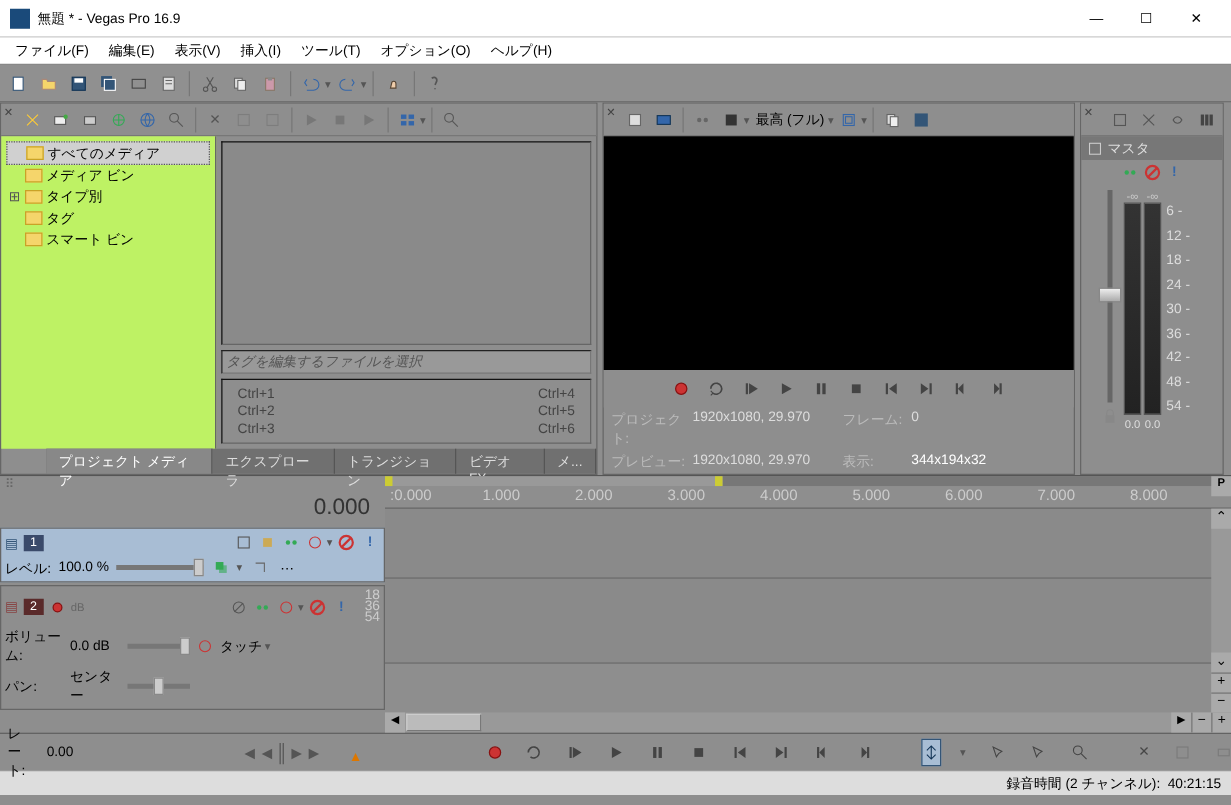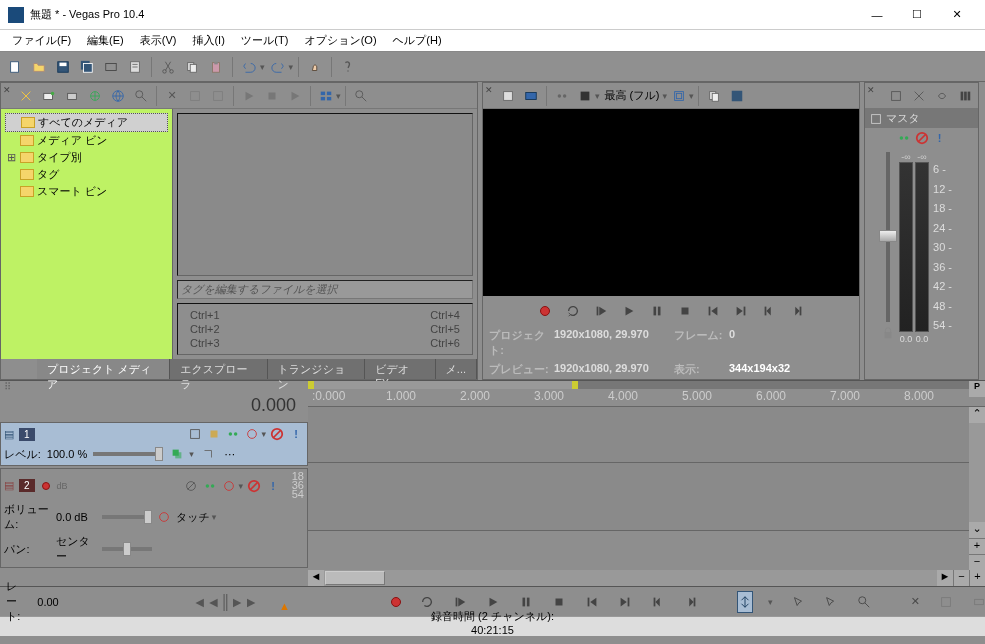--- a/index.html
+++ b/index.html
@@ -20,51 +20,51 @@
 .close-x { position: absolute; top: 2px; left: 2px; width: 10px; height: 10px; font-size: 9px; color: #444; cursor: pointer; }
 .tree { background: #bef264; padding: 4px; }
 .tree-item { display: flex; align-items: center; padding: 1px 2px; gap: 3px; }
 .tree-item.sel { background: #d0d0d0; border: 1px dotted #555; }
 .folder-icon { width: 14px; height: 11px; background: #f5d56b; border: 1px solid #c9a227; }
 .tabs { display: flex; background: #707070; height: 20px; margin-left: 36px; }
 .tab { padding: 3px 10px; color: #ddd; border-right: 1px solid #555; }
 .tab.active { background: #888; color: #fff; }
 .preview-area { background: #000; flex: 1; }
 .transport { display: flex; justify-content: center; gap: 6px; padding: 4px; background: #8e8e8e; }
-.info-row { display: flex; padding: 2px 6px; color: #ddd; font-size: 11px; font-weight: bold; }
+.info-row { display: flex; padding: 2px 6px; color: #ddd; font-size: 11px; }
 .master { width: 115px; background: #8e8e8e; }
 .meter { width: 14px; height: 170px; background: linear-gradient(#333,#222); border: 1px solid #555; position: relative; }
 .meter-scale { position: absolute; right: -24px; top: 0; height: 100%; display: flex; flex-direction: column; justify-content: space-between; font-size: 9px; color: #ddd; }
 .timeline-area { display: flex; height: 206px; background: #8e8e8e; border-top: 1px solid #555; }
 .track-headers { width: 308px; background: #8e8e8e; }
 .track-head { background: #8e8e8e; border: 1px solid #666; padding: 3px; }
 .track-head.video { background: #a8bdd4; }
 .ruler { height: 18px; background: #8e8e8e; border-bottom: 1px solid #666; position: relative; }
 .ruler-tick { position: absolute; top: 0; font-size: 12px; color: #ccc; }
 .track-lane { height: 56px; background: #8a8a8a; border-bottom: 1px solid #666; }
 .time-display { text-align: right; padding: 6px 12px; font-size: 18px; color: #333; background: #8e8e8e; }
 .bottom-bar { display: flex; align-items: center; height: 30px; background: #8e8e8e; border-top: 1px solid #555; padding: 2px 6px; gap: 17px; }
-.status { height: 20px; background: #ddd; display: flex; align-items: center; justify-content: flex-end; padding: 0 8px; border-top: 1px solid #999; flex-direction: column; }
+.status { height: 20px; background: #ddd; display: flex; align-items: center; justify-content: flex-end; padding: 0 8px; border-top: 1px solid #999; }
 svg { width: 14px; height: 14px; }
 .dd { font-size: 9px; color: #555; margin-left: -2px; }
 .grip { width: 8px; color: #666; font-size: 10px; letter-spacing: -2px; }
 .small-input { background: #999; border: 1px inset #777; padding: 1px 3px; color: #555; font-style: italic; width: 260px; }
 .kb-row { display: flex; justify-content: space-between; padding: 1px 8px; color: #444; }
 .slider-track { width: 70px; height: 4px; background: #777; position: relative; display: inline-block; vertical-align: middle; }
 .slider-thumb { position: absolute; width: 8px; height: 14px; background: #ccc; border: 1px solid #888; top: -5px; }
 .rec-dot { width: 10px; height: 10px; border-radius: 50%; background: #c33; border: 1px solid #811; }
 .track-num { background: #5a2a2a; color: #fff; padding: 1px 5px; font-size: 10px; }
 .track-num.v { background: #3a4a6a; }
 </style>
 </head>
 <body>
 
 <div class="titlebar">
   <div class="icon"></div>
-  <div class="title">無題 * - Vegas Pro 10.4</div>
+  <div class="title">無題 * - Vegas Pro 16.9</div>
   <div class="btn">―</div>
   <div class="btn">☐</div>
   <div class="btn">✕</div>
 </div>
 
 <div class="menubar">
   <span>ファイル(F)</span>
   <span>編集(E)</span>
   <span>表示(V)</span>
   <span>挿入(I)</span>

